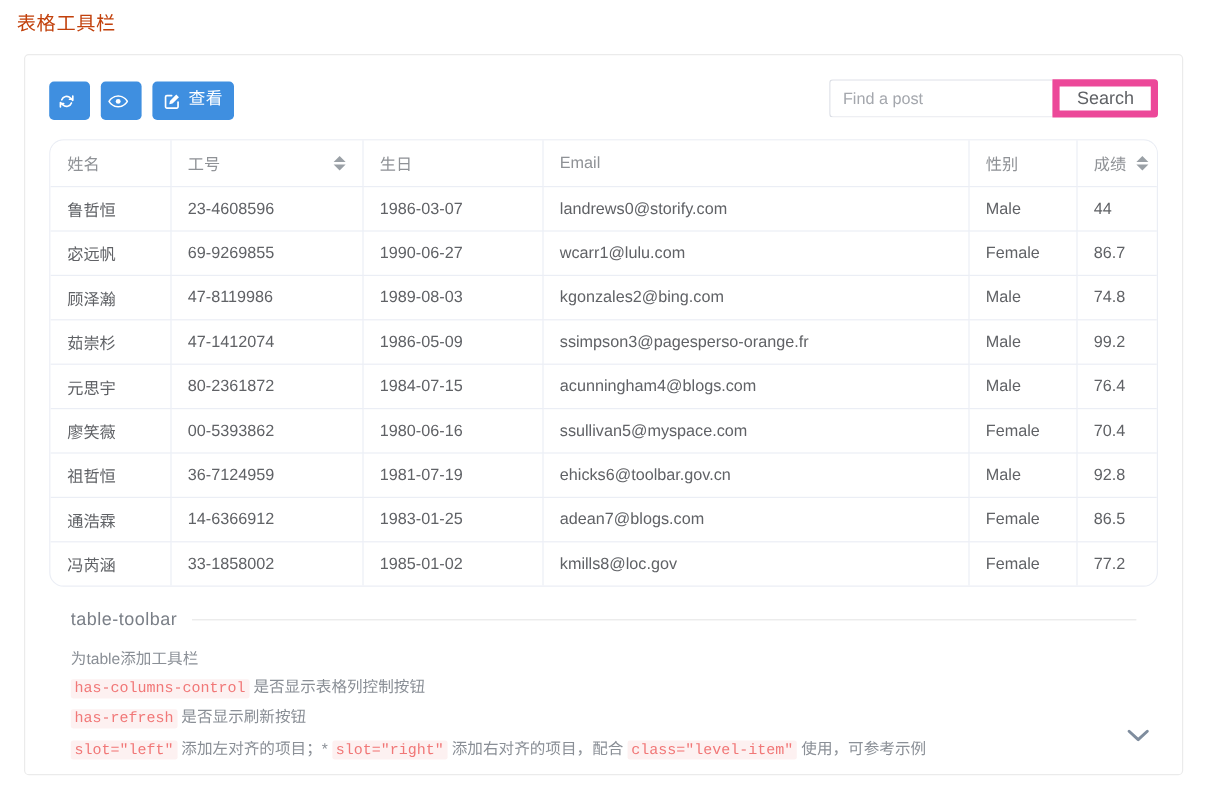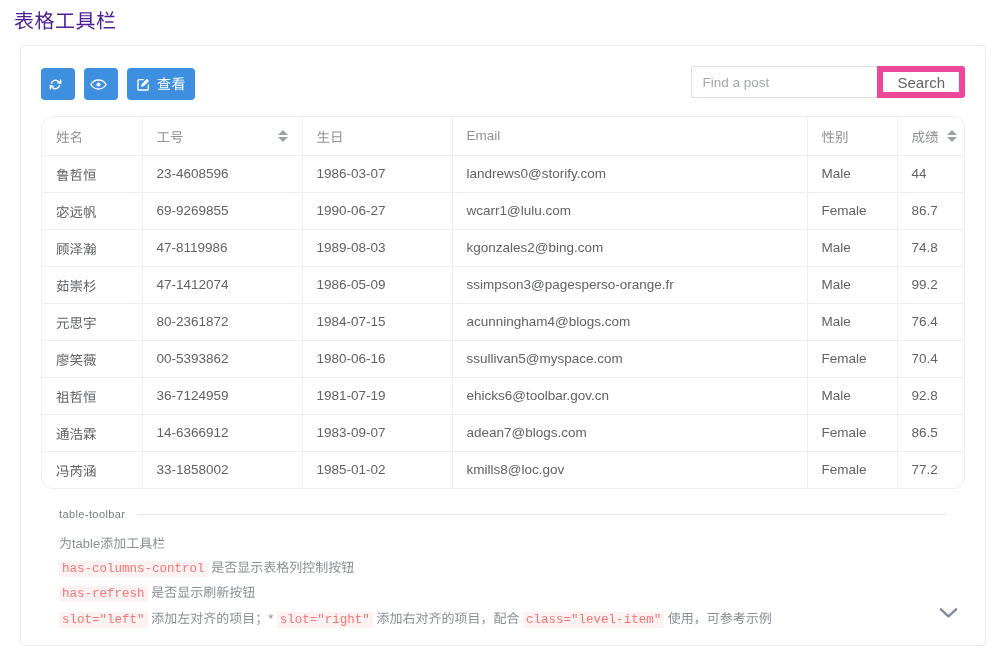--- a/index.html
+++ b/index.html
@@ -20,22 +20,22 @@
     width: 1006px;
     height: 660px;
     background: #fff;
   }
 
   
   .page-title {
     position: absolute;
     left: 14px;
     top: 10px;
-    font-size: 20px;
-    color: #4c1d95;
+    font-size: 16px;
+    color: #c2410c;
     letter-spacing: .5px;
     line-height: 22px;
   }
 
   
   .demo-card {
     position: absolute;
     left: 20px;
     top: 45px;
     width: 966px;
@@ -68,21 +68,21 @@
     justify-content: center;
     gap: 6px;
     height: 32px;
     min-width: 32px;
     padding: 0 9px;
     border: none;
     border-radius: 4px;
     background: #3f8fe0;
     color: #fff;
     font-size: 14px;
-    font-family: Liberation Sans, sans-serif;
+    font-family: Liberation Serif, serif;
     cursor: pointer;
     line-height: 1;
   }
   .btn-icon-only { padding: 0; width: 34px; }
   .btn svg { display: block; }
   .btn-label { font-size: 14px; letter-spacing: .5px; }
 
   
   .search-field {
     display: flex;
@@ -186,21 +186,21 @@
     top: 462px;
     padding: 0 18px 12px 18px;
   }
   .doc-legend {
     display: flex;
     align-items: center;
     gap: 12px;
     margin-bottom: 12px;
   }
   .doc-legend-text {
-    font-size: 11px;
+    font-size: 15px;
     color: #7a7f87;
     letter-spacing: .4px;
     white-space: nowrap;
   }
   .doc-legend-rule {
     flex: 1;
     height: 1px;
     background: #e8e8e8;
   }
   .doc-lines {
@@ -395,21 +395,21 @@
                 <td>祖哲恒</td>
                 <td>36-7124959</td>
                 <td>1981-07-19</td>
                 <td>ehicks6@toolbar.gov.cn</td>
                 <td>Male</td>
                 <td>92.8</td>
               </tr>
               <tr>
                 <td>通浩霖</td>
                 <td>14-6366912</td>
-                <td>1983-09-07</td>
+                <td>1983-01-25</td>
                 <td>adean7@blogs.com</td>
                 <td>Female</td>
                 <td>86.5</td>
               </tr>
               <tr>
                 <td>冯芮涵</td>
                 <td>33-1858002</td>
                 <td>1985-01-02</td>
                 <td>kmills8@loc.gov</td>
                 <td>Female</td>

